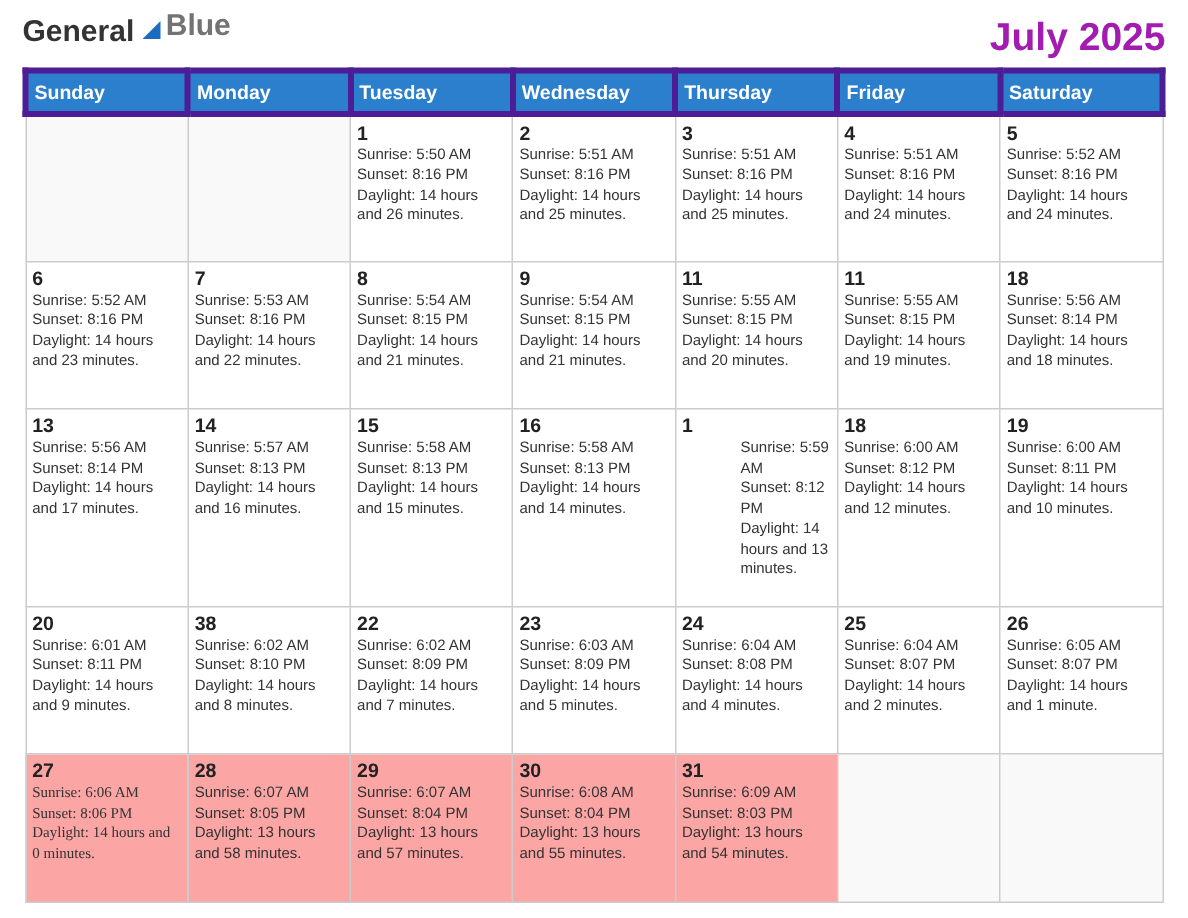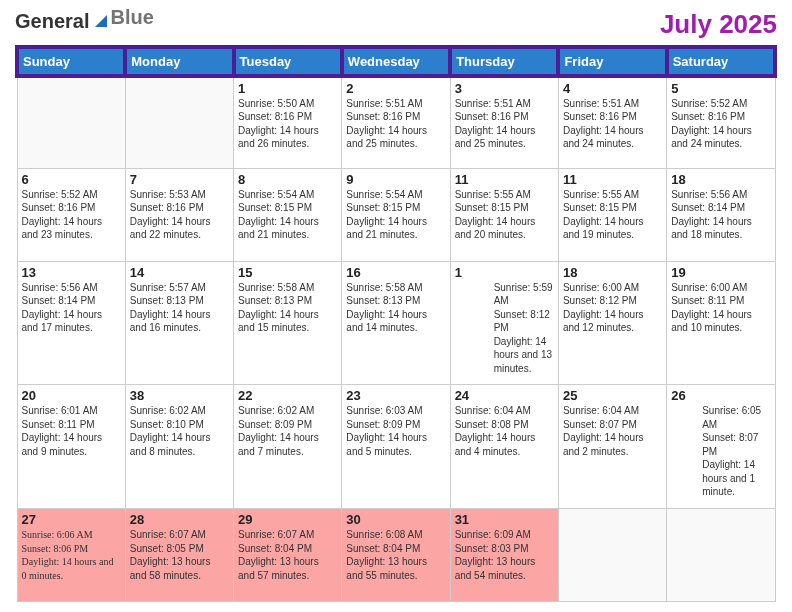--- a/index.html
+++ b/index.html
@@ -274,21 +274,21 @@
 Daylight: 14 hours and 4 minutes.</div>
           </td>
           <td>
             <span class="day-number">25</span>
             <div class="day-info" style="white-space: pre-line;">Sunrise: 6:04 AM
 Sunset: 8:07 PM
 Daylight: 14 hours and 2 minutes.</div>
           </td>
           <td>
             <span class="day-number">26</span>
-            <div class="day-info" style="white-space: pre-line; margin-left: 31px;">Sunrise: 6:05 AM
+            <div class="day-info" style="white-space: pre-line;">Sunrise: 6:05 AM
 Sunset: 8:07 PM
 Daylight: 14 hours and 1 minute.</div>
           </td>
         </tr>
         <tr>
           <td>
             <span class="day-number">27</span>
             <div class="day-info" style="white-space: pre-line; font-family: Liberation Serif, serif;">Sunrise: 6:06 AM
 Sunset: 8:06 PM
 Daylight: 14 hours and 0 minutes.</div>

